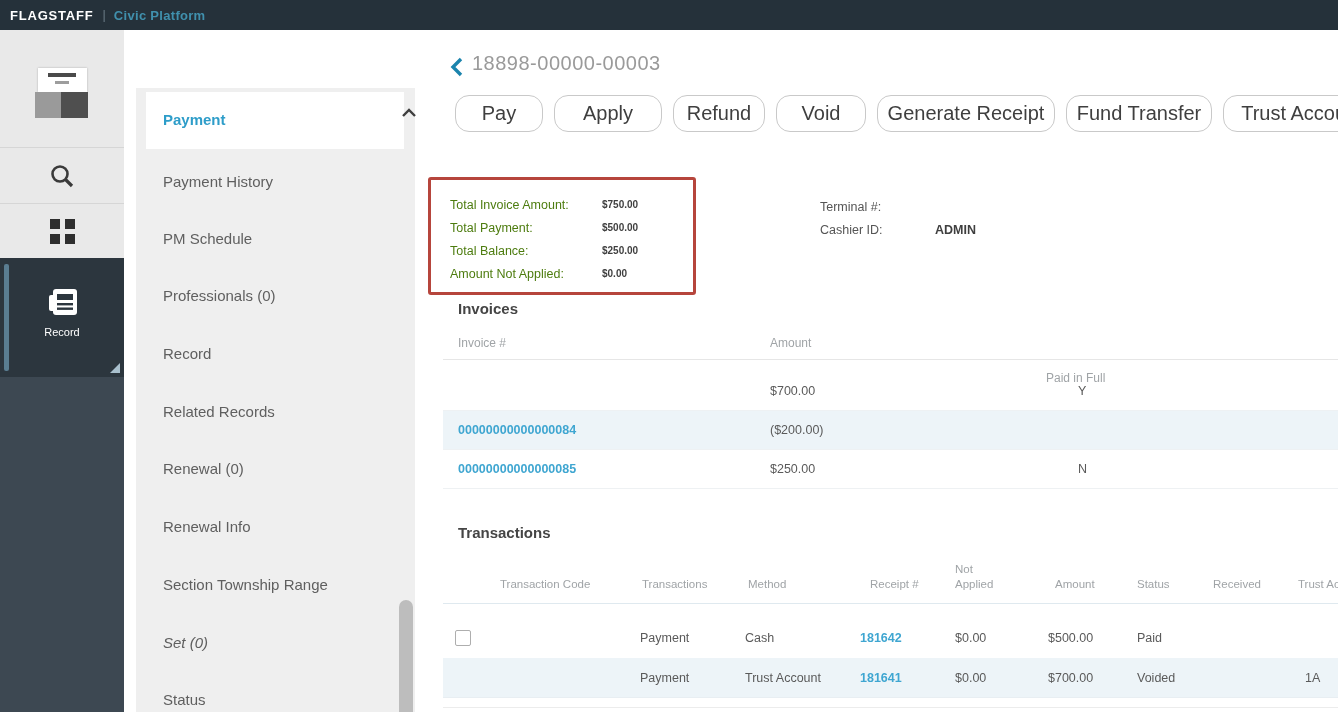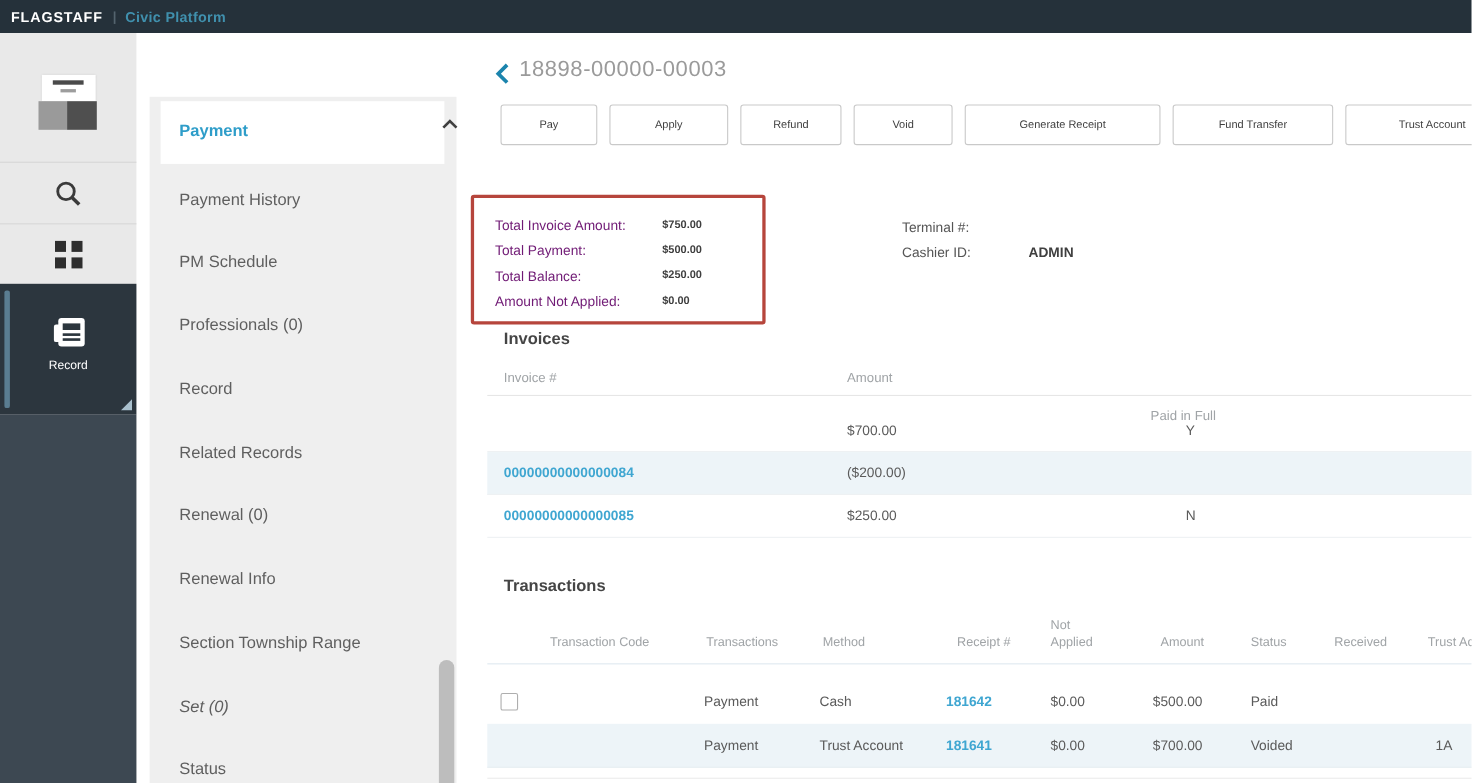--- a/index.html
+++ b/index.html
@@ -52,30 +52,30 @@
   .nav-scroll { position:absolute; left:263px; top:512px; width:14px; height:210px;
                 background:#bdbdbd; border-radius:7px 7px 0 0; cursor:grab; }
 
   
   .rec-title { position:absolute; left:472px; top:52px; font-size:20px; color:#9a9a9a;
                letter-spacing:.5px; }
   .back-ico { position:absolute; left:450px; top:57px; cursor:pointer; }
 
   
   .toolbar { position:absolute; left:455px; top:95px; display:flex; gap:11px; }
-  .btn { height:37px; background:#ffffff; border:1px solid #c9c9c9; border-radius:3px;
-         font-family:"Liberation Sans",sans-serif; font-size:10px; color:#3f3f3f;
+  .btn { height:37px; background:#ffffff; border:1px solid #c9c9c9; border-radius:14px;
+         font-family:"Liberation Sans",sans-serif; font-size:20px; color:#3f3f3f;
          display:flex; align-items:center; justify-content:center; cursor:pointer; flex:none; }
 
   
   .annotation { position:absolute; left:428px; top:177px; width:268px; height:118px;
                 border:3px solid #b6453c; border-radius:3px; pointer-events:none; z-index:5; }
   .totals { position:absolute; left:450px; top:193px; }
   .tot-row { display:flex; height:23px; align-items:center; }
-  .tot-label { width:152px; font-size:12.5px; color:#701a75; }
+  .tot-label { width:152px; font-size:12.5px; color:#4d7c0f; }
   .tot-value { font-size:10px; color:#3f3f3f; font-weight:bold; }
   .meta { position:absolute; left:820px; top:195px; }
   .meta-row { display:flex; height:23px; align-items:center; }
   .meta-label { width:115px; font-size:12.5px; color:#555555; }
   .meta-value { font-size:12.5px; color:#3f3f3f; font-weight:bold; }
 
   
   .sec-title { position:absolute; font-size:15px; font-weight:bold; color:#454545; }
   .col-h { position:absolute; font-size:12px; color:#a0a4a7; }
   .hline { position:absolute; left:443px; width:895px; height:1px; }

